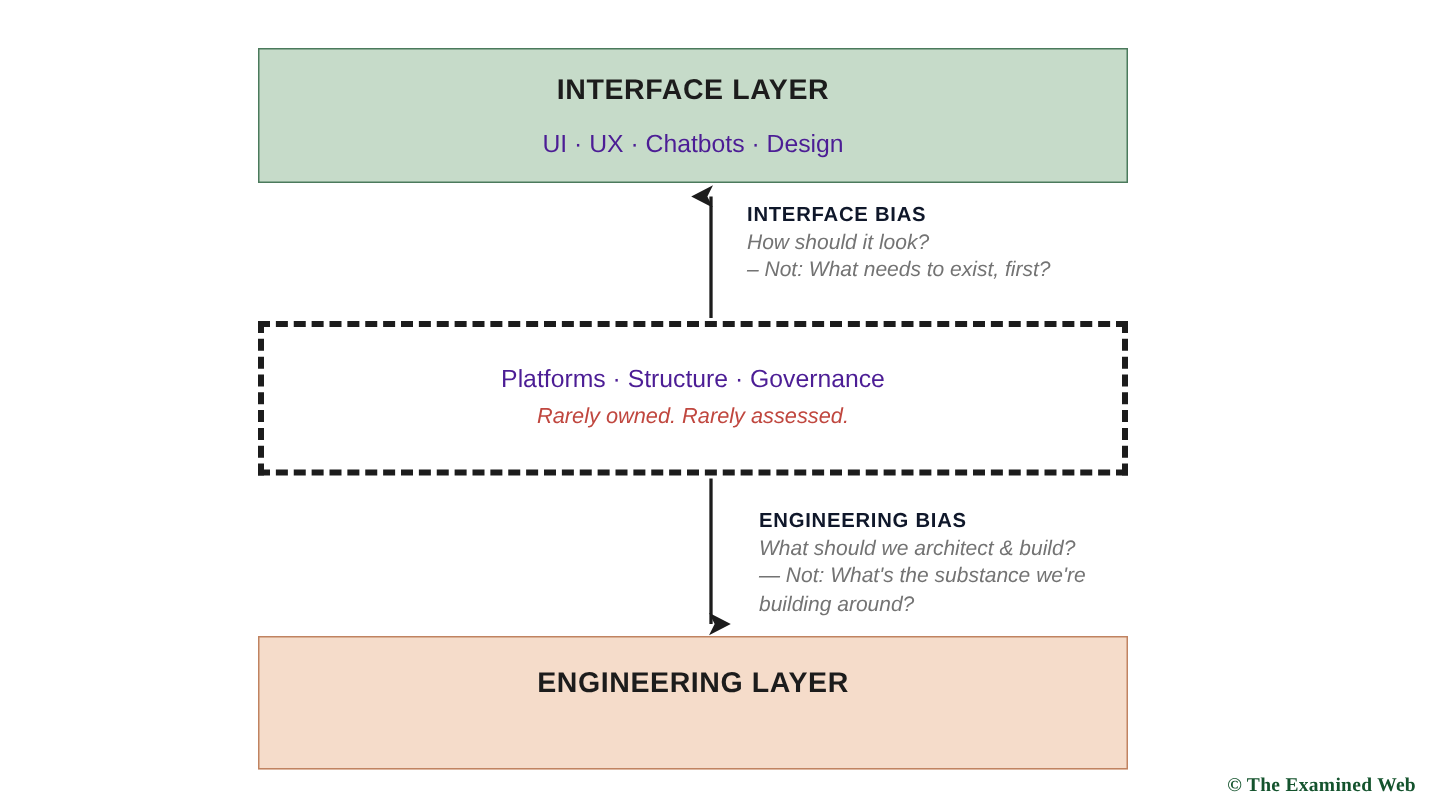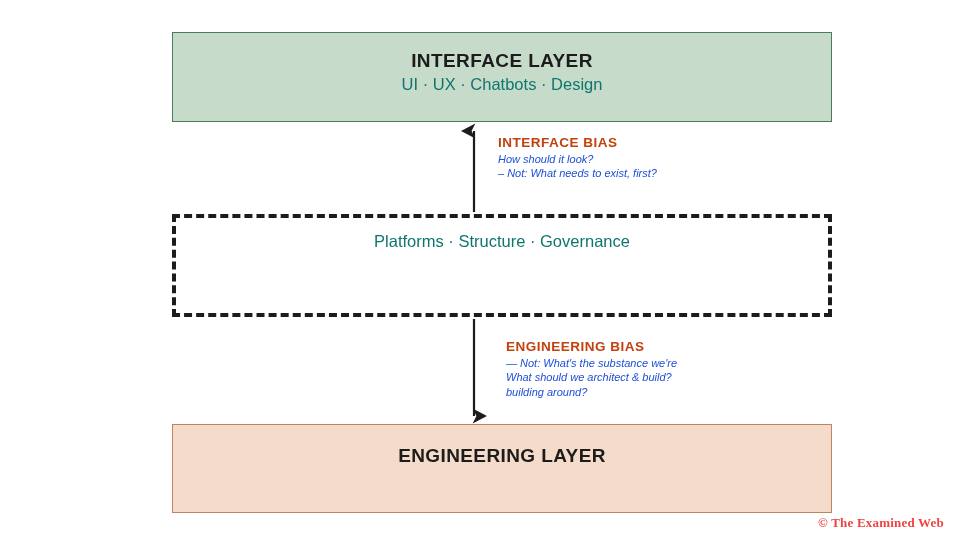--- a/index.html
+++ b/index.html
@@ -18,21 +18,21 @@
 
   .canvas {
     position: absolute;
     inset: 0;
   }
 
   
   .layer-box {
     position: absolute;
     left: 172px;
-    width: 660px;
+    width: 580px;
     box-sizing: border-box;
     display: flex;
     flex-direction: column;
     align-items: center;
     justify-content: center;
   }
 
   .layer-box.interface {
     top: 32px;
     height: 90px;
@@ -65,23 +65,23 @@
     font-weight: bold;
     letter-spacing: 0.4px;
     color: #1c1c1c;
     line-height: 1.2;
     text-align: center;
   }
 
   .box-subtitle {
     font-size: 16.5px;
     font-weight: 400;
-    color: #0f766e;
+    color: #4c1d95;
     line-height: 1.35;
-    margin-top: 0;
+    margin-top: 12px;
     text-align: center;
   }
 
   .box-note {
     font-size: 14.5px;
     font-style: italic;
     color: #c0473f;
     line-height: 1.38;
     text-align: center;
   }
@@ -102,39 +102,39 @@
     position: absolute;
     width: 280px;
   }
   .annotation.interface-bias { left: 498px; top: 135px; }
   .annotation.engineering-bias { left: 506px; top: 339px; }
 
   .ann-title {
     font-size: 13.5px;
     font-weight: bold;
     letter-spacing: 0.5px;
-    color: #c2410c;
+    color: #0f172a;
     line-height: 1.25;
   }
   .ann-line {
-    font-size: 11px;
+    font-size: 14px;
     font-style: italic;
-    color: #1d4ed8;
+    color: #737373;
     line-height: 1.32;
   }
 
   
   .footer-credit {
     position: absolute;
     right: 16px;
     bottom: 9px;
     font-family: "Liberation Serif", serif;
     font-size: 13px;
     font-weight: bold;
-    color: #ef4444;
+    color: #14532d;
     letter-spacing: 0.2px;
   }
 </style>
 </head>
 <body>
 
 <div class="canvas">
 
   <div class="layer-box interface">
     <div class="box-title">INTERFACE LAYER</div>
@@ -142,26 +142,27 @@
   </div>
 
   <div class="annotation interface-bias">
     <div class="ann-title">INTERFACE BIAS</div>
     <div class="ann-line">How should it look?</div>
     <div class="ann-line">– Not: What needs to exist, first?</div>
   </div>
 
   <div class="layer-box content">
     <div class="box-subtitle">Platforms  ·  Structure  ·  Governance</div>
+    <div class="box-note first">Rarely owned.  Rarely assessed.</div>
   </div>
 
   <div class="annotation engineering-bias">
     <div class="ann-title">ENGINEERING BIAS</div>
+    <div class="ann-line">What should we architect &amp; build?</div>
     <div class="ann-line">— Not: What's the substance we're</div>
-    <div class="ann-line">What should we architect &amp; build?</div>
     <div class="ann-line">building around?</div>
   </div>
 
   <div class="layer-box engineering">
     <div class="box-title">ENGINEERING LAYER</div>
   </div>
 
   <svg class="arrow-svg" viewBox="0 0 960 540">
     <defs>
       <marker id="head-up" markerWidth="7" markerHeight="7" refX="3.2" refY="6" orient="auto" markerUnits="strokeWidth">

